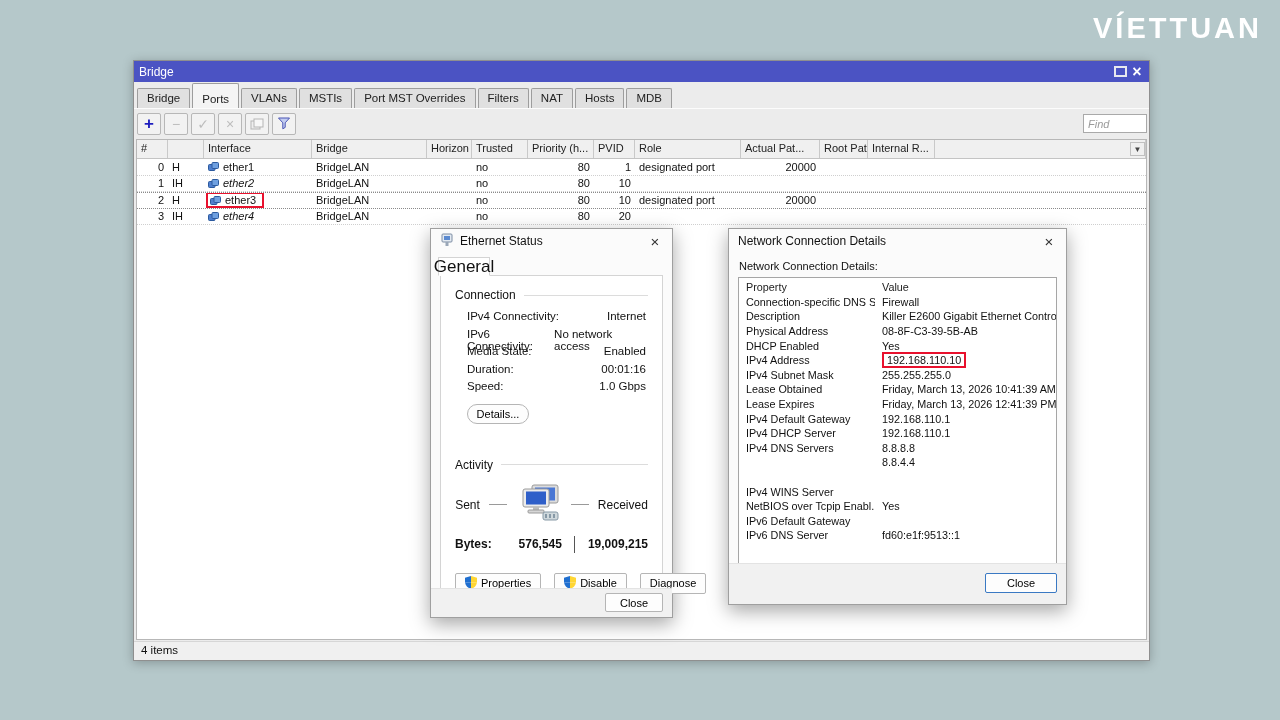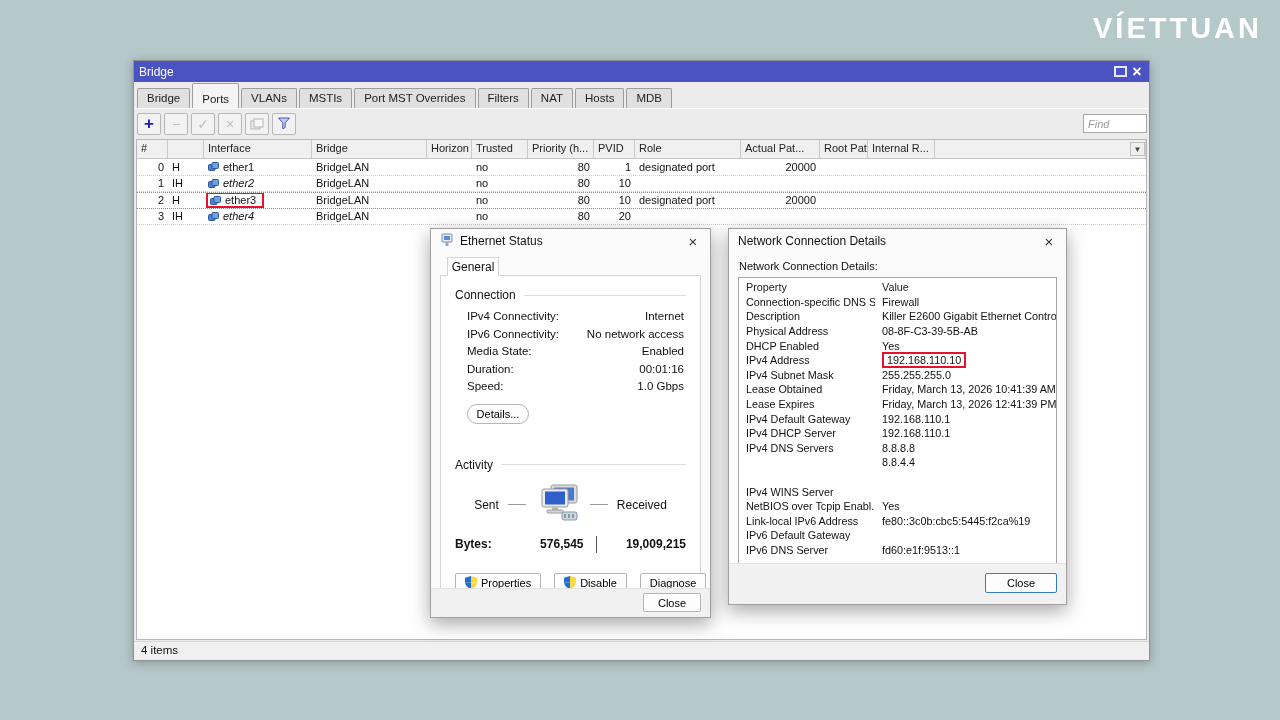--- a/index.html
+++ b/index.html
@@ -41,22 +41,22 @@
   .iface.it { font-style:italic; }
   .port-icon { display:inline-flex; }
   .wb-status { position:absolute; left:0; right:0; bottom:0; height:19px; background:#f0f0f0; border-top:1px solid #d6d6d6; font-size:11.5px; padding:2px 7px; color:#111; }
 
   
   .dlg { position:absolute; background:#fbfbfb; border:1px solid #9f9f9f; box-shadow:0 6px 18px rgba(0,0,0,.35); font-size:12px; color:#111; }
   .dlg-title { height:24px; display:flex; align-items:center; gap:6px; padding:0 9px; font-size:12px; background:#fbfbfb; }
   .dlg-x { margin-left:auto; font-size:15px; color:#333; width:16px; text-align:center; }
 
   
-  .es { left:430px; top:228px; width:281px; height:390px; }
-  .es-tab { position:absolute; left:16px; top:28px; width:52px; height:19px; background:#fff; border:1px solid #d4d4d4; border-bottom:1px solid #fff; z-index:2; font-size:12px; display:flex; align-items:center; justify-content:center; }
+  .es { left:430px; top:228px; width:243px; height:390px; }
+  .es-tab { position:absolute; left:7px; top:28px; width:52px; height:19px; background:#fff; border:1px solid #d4d4d4; border-bottom:1px solid #fff; z-index:2; font-size:17px; display:flex; align-items:center; justify-content:center; }
   .es-page { position:absolute; left:9px; right:9px; top:46px; height:314px; background:#fff; border:1px solid #d4d4d4; padding:12px 14px; }
   .grp { display:flex; align-items:center; gap:8px; font-size:12px; margin-bottom:8px; }
   .grp::after { content:""; flex:1; height:1px; background:#dcdcdc; }
   .con-rows { margin-left:12px; margin-right:2px; }
   .con-row { display:flex; justify-content:space-between; height:17.5px; font-size:11.5px; }
   .btn { border:1px solid #b5b5b5; background:#fdfdfd; border-radius:2px; font-size:11px; display:inline-flex; align-items:center; justify-content:center; gap:4px; font-family:"Liberation Sans", sans-serif; }
   .details-btn { width:62px; height:20px; margin:6px 0 0 12px;border-radius:10px; }
   .act-grp { margin-top:34px; }
   .act-graphic { display:flex; align-items:center; justify-content:center; gap:9px; margin-top:10px; height:46px; }
   .dash { width:18px; height:1px; background:#9a9a9a; }
@@ -421,24 +421,20 @@
           </div>
           <div class="nd-row">
             <div>IPv4 WINS Server</div>
             <div></div>
           </div>
           <div class="nd-row">
             <div>NetBIOS over Tcpip Enabl...</div>
             <div>Yes</div>
           </div>
           <div class="nd-row">
-            <div>Link-local IPv6 Address</div>
-            <div>fe80::3c0b:cbc5:5445:f2ca%19</div>
-          </div>
-          <div class="nd-row">
             <div>IPv6 Default Gateway</div>
             <div></div>
           </div>
           <div class="nd-row">
             <div>IPv6 DNS Server</div>
             <div>fd60:e1f:9513::1</div>
           </div>
         </div>
     </div>
     <div class="nd-strip"></div>

